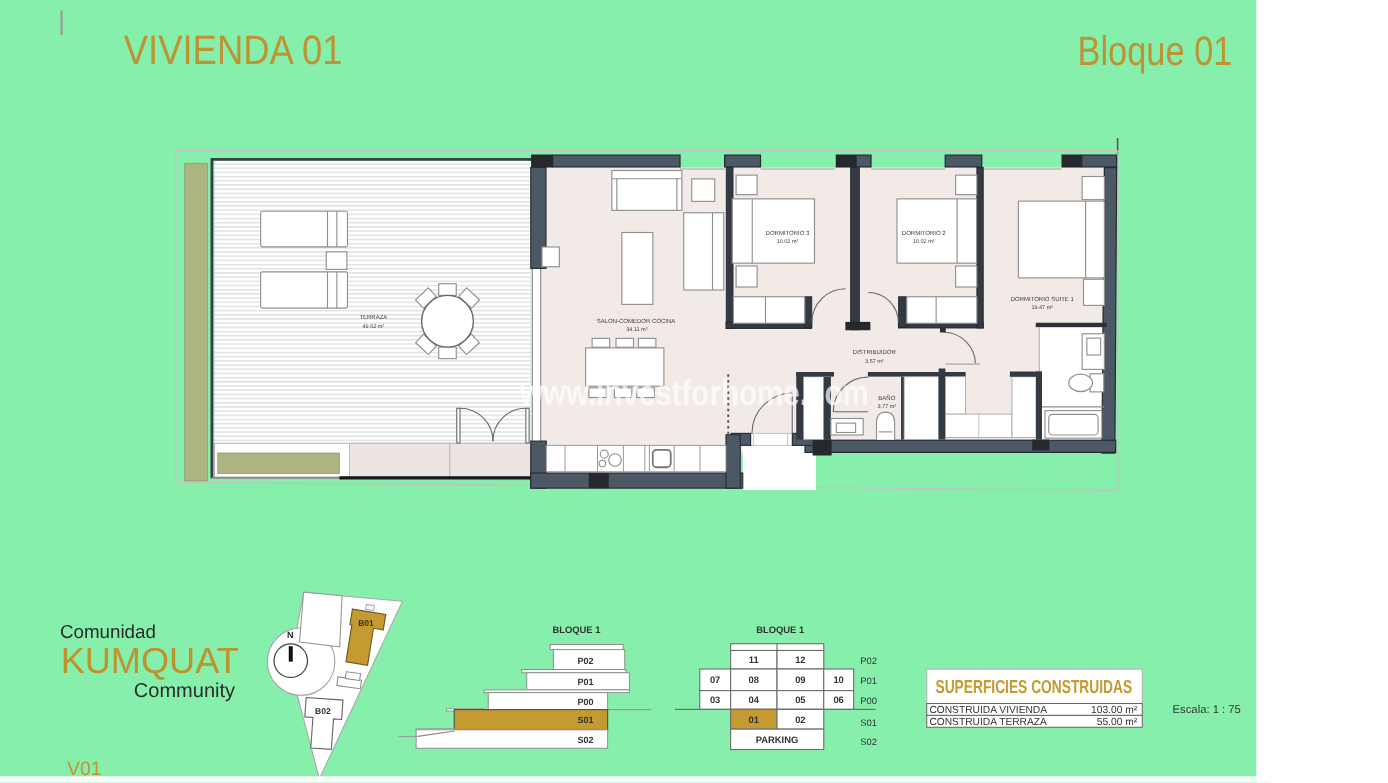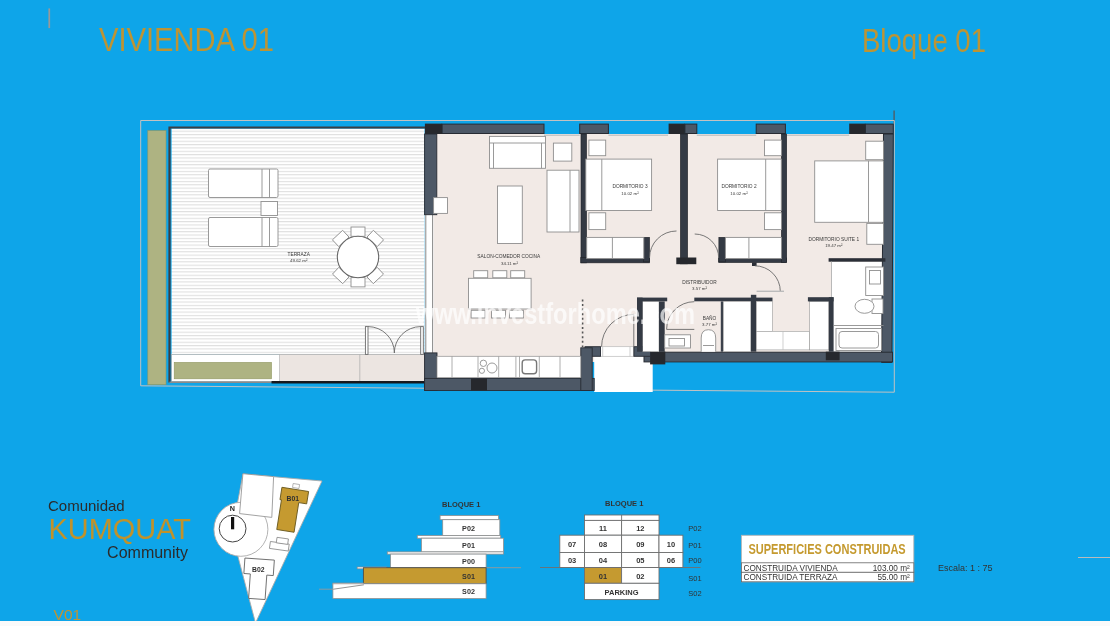--- a/index.html
+++ b/index.html
@@ -1,16 +1,16 @@
 <!DOCTYPE html>
 <html><head>
 <meta charset="utf-8">
 <style>
 html,body{margin:0;padding:0;background:#fff;}
-#page{position:relative;width:1110px;height:626px;background:#0ea5e9;overflow:hidden;
+#page{position:relative;width:1005px;height:626px;background:#86efac;overflow:hidden;
 font-family:"Liberation Sans",sans-serif;}
 svg text{font-family:"Liberation Sans",sans-serif;}
 </style>
 </head>
 <body>
 <div id="page">
 <svg width="1110" height="626" viewBox="0 0 1110 626">
 <defs>
 <pattern id="hatch" width="4" height="3.35" patternUnits="userSpaceOnUse">
 <rect width="4" height="3.35" fill="#ffffff"></rect>

